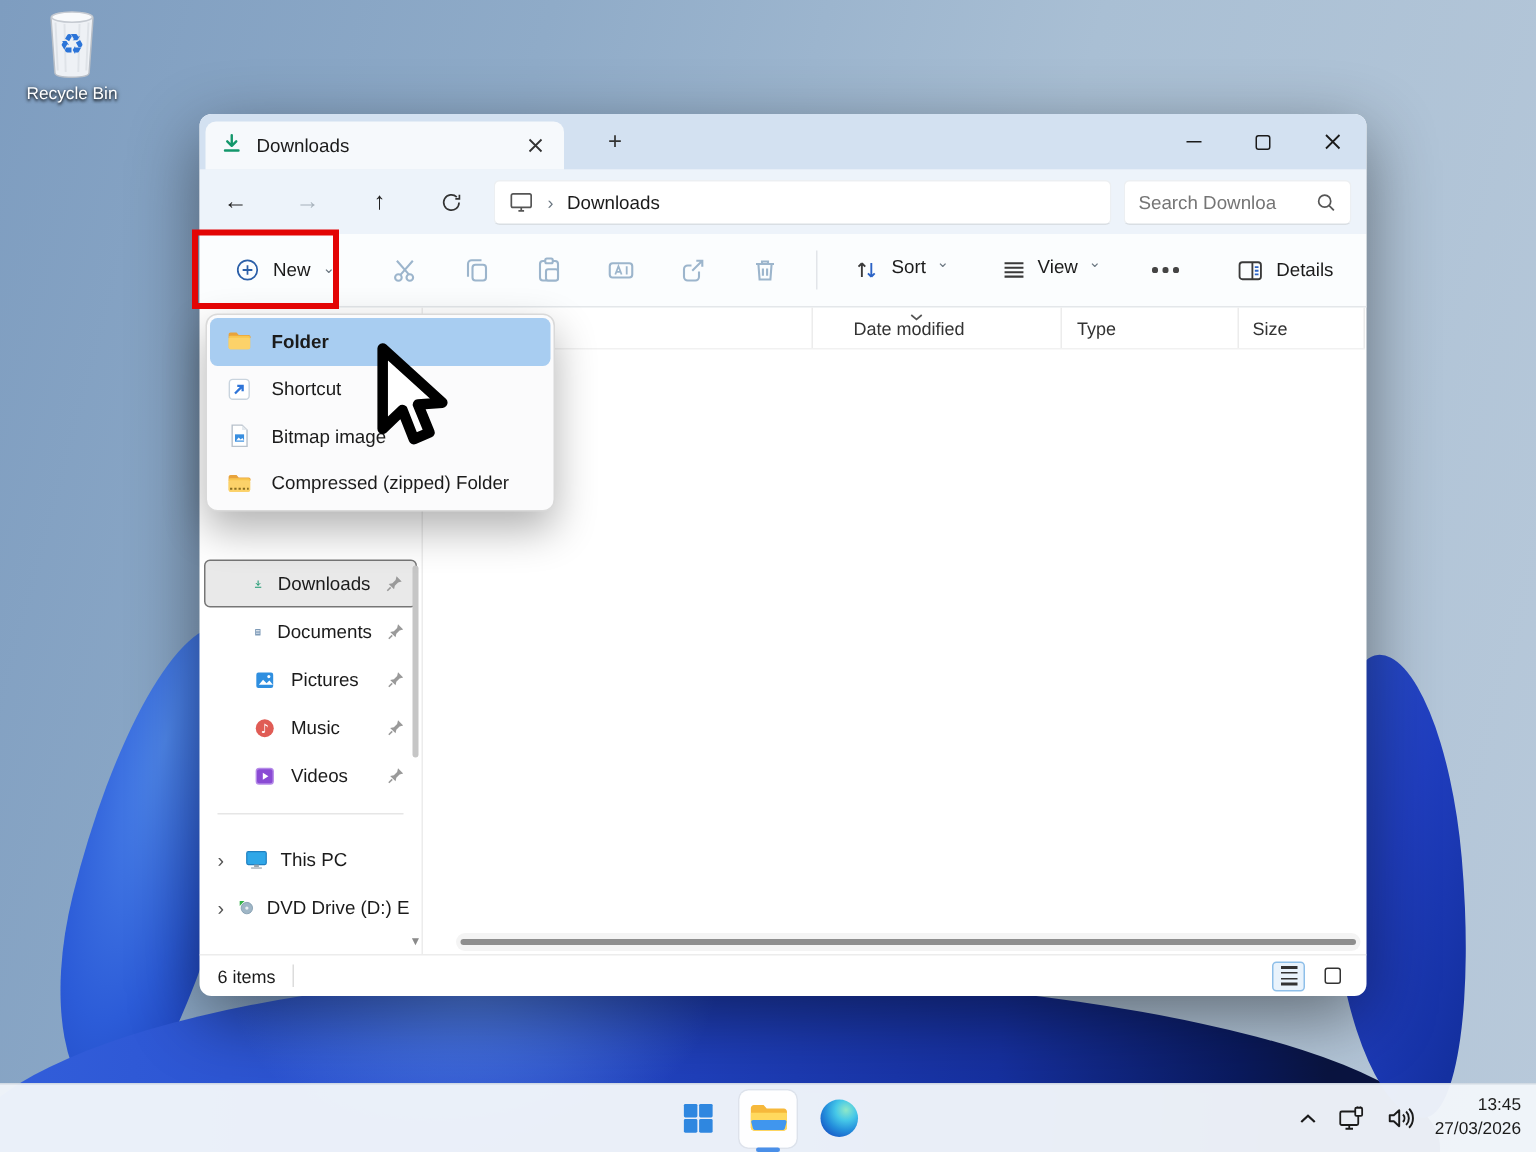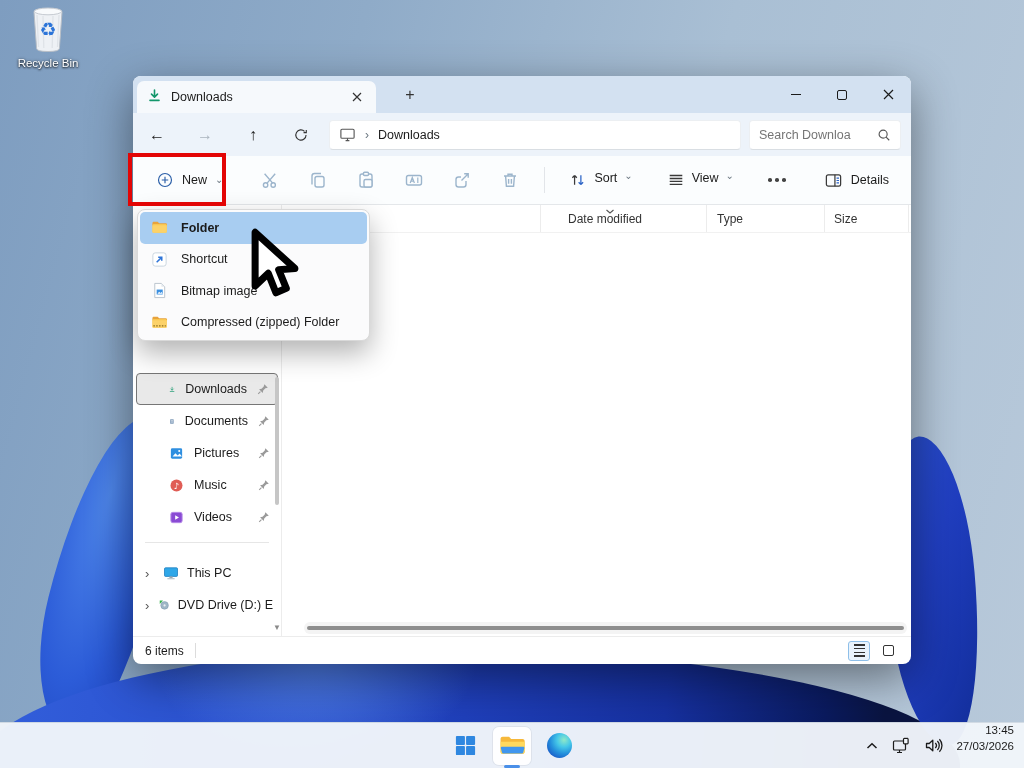--- a/index.html
+++ b/index.html
@@ -64,21 +64,21 @@
   .sidebar { width:148px; position:relative; padding-top:168px; }
   .side-item { height:32px; display:flex; align-items:center; gap:10px; padding:0 8px 0 33px; margin:0 3px; border-radius:4px; font-size:12.5px; }
   .side-item.selected { background:#e9e9e9; border:1px solid #767676; padding-left:32px; }
   .pin { margin-left:auto; flex:0 0 auto; }
   .side-divider { height:1px; background:#e6e6e6; margin:9px 12px 8px 12px; }
   .tree-item { height:32px; display:flex; align-items:center; gap:8px; padding:0 8px 0 12px; font-size:12.5px; white-space:nowrap; overflow:hidden; }
   .tree-chev { color:#555; font-size:13px; width:10px; }
   .sidebar-vscroll { position:absolute; right:2px; top:172px; width:4px; height:128px; background:#c6c6c6; border-radius:2px; }
   .sidebar-scroll-arrow { position:absolute; right:0px; bottom:4px; font-size:8px; color:#8a8a8a; }
 
-  .main { flex:1; border-left:1px solid #ececec; position:relative; display:flex; flex-direction:column; }
+  .main { flex:1; border-left:1px solid #ececec; position:relative; display:flex; flex-direction:row;justify-content:center; }
   .col-headers { height:28px; display:flex; align-items:center; border-bottom:1px solid #f1f1f1; color:#333; }
   .col-spacer { width:259px; height:100%; border-right:1px solid #ececec; }
   .col-cell { height:100%; display:flex; align-items:center; border-right:1px solid #ececec; position:relative; font-size:12px; }
   .col-date { width:166px; padding-left:27px; }
   .col-type { width:118px; padding-left:10px; }
   .col-size { width:84px; padding-left:9px; }
   .sort-indicator { position:absolute; left:64px; top:-1px; }
   .empty-msg { margin-top:16px; text-align:center; color:#4a4a4a; font-size:12.5px; }
   .h-scroll { position:absolute; left:22px; right:4px; bottom:2px; height:12px; background:#f4f4f4; border-radius:6px; }
   .h-thumb { height:4px; background:#8e8e8e; border-radius:2px; margin:4px 3px 0 3px; }
@@ -106,21 +106,21 @@
 
   
   .taskbar { position:absolute; left:0; bottom:0; width:1024px; height:46px;
     background:rgba(241,245,250,.97); border-top:1px solid rgba(110,130,155,.22); z-index:40; }
   .tb-center { position:absolute; left:50%; top:0; transform:translateX(-50%); height:100%; display:flex; align-items:center; gap:9px; }
   .tb-app { width:38px; height:38px; display:flex; align-items:center; justify-content:center; border-radius:6px; position:relative; }
   .tb-app.active { background:rgba(255,255,255,.92); box-shadow:0 0 0 1px rgba(0,0,0,.05); }
   .tb-pill { position:absolute; bottom:-3px; left:50%; transform:translateX(-50%); width:16px; height:3px; border-radius:2px; background:#4a8fe8; }
   .edge-circle { width:25px; height:25px; border-radius:50%;
     background:radial-gradient(circle at 68% 28%, #8fe8c8 0%, #46c8e8 28%, #2490dc 55%, #1a62ca 78%, #1444a0 100%); }
-  .tb-tray { position:absolute; right:10px; top:0; height:100%; display:flex; gap:13px; }
+  .tb-tray { position:absolute; right:10px; top:0; height:100%; display:flex; align-items:center; gap:13px; }
   .tray-btn { display:flex; align-items:center; justify-content:center; }
   .clock { text-align:right; font-size:11.5px; line-height:1.35; color:#1b1b1b; }
 </style>
 </head>
 <body>
 
 <div class="wallpaper">
   <div class="petal petal-left"></div>
   <div class="petal petal-bottom"></div>
   <div class="petal petal-bottom-hi"></div>

